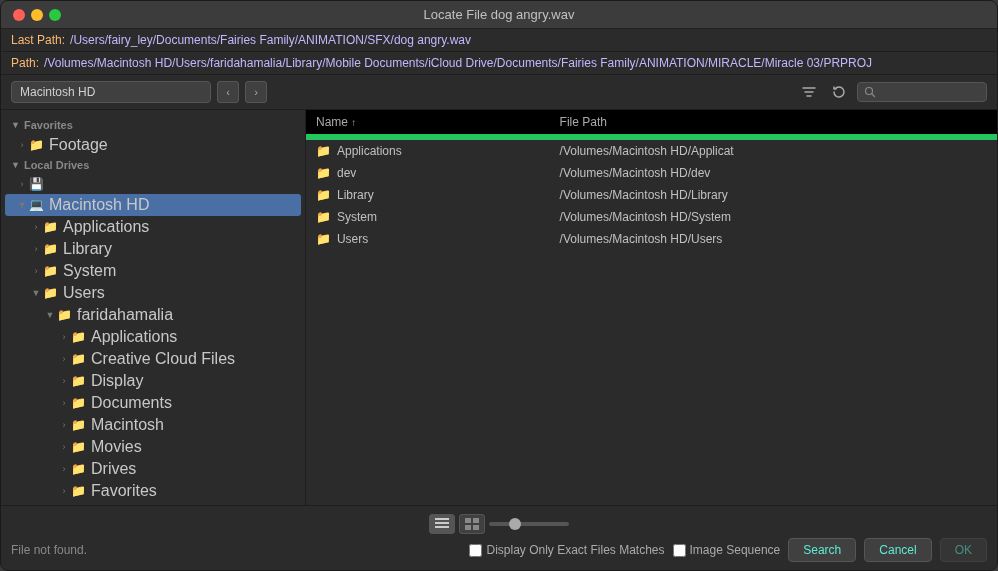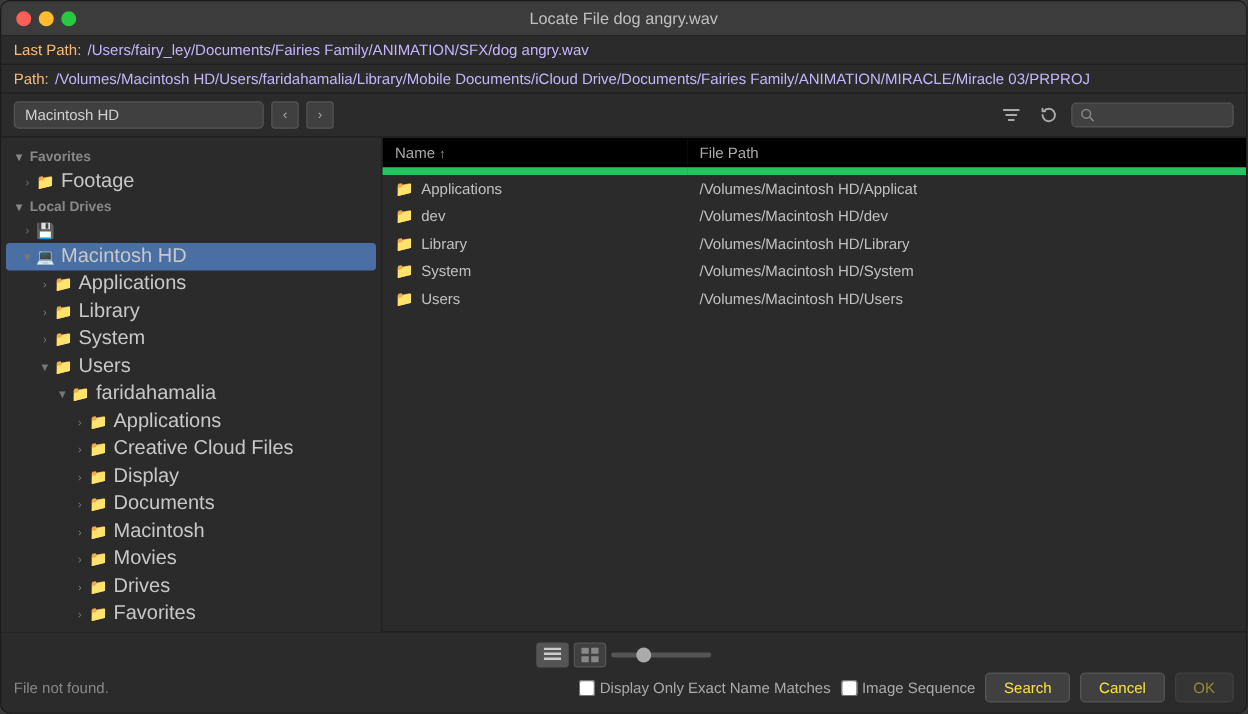--- a/index.html
+++ b/index.html
@@ -335,21 +335,21 @@
       cursor: pointer;
       accent-color: #4a90d9;
     }
     .btn {
       padding: 4px 14px;
       border-radius: 4px;
       border: 1px solid #555;
       font-size: 12px;
       cursor: pointer;
       background: #404040;
-      color: #fde047;
+      color: #5eead4;
     }
     .btn:disabled {
       opacity: 0.5;
       cursor: not-allowed;
     }
     .sort-indicator { font-size: 10px; }
   </style>
 </head>
 <body>
 
@@ -590,21 +590,21 @@
           <rect x="8" y="7" width="6" height="5" fill="#888"></rect>
         </svg>
       </button>
       <input type="range" class="slider" min="0" max="100" value="30" style="">
     </div>
     <div class="action-bar">
       <span class="status-text">File not found.</span>
       <div class="right-controls">
         <div class="checkbox-group">
           <input type="checkbox" id="exact-match" style="">
-          <label for="exact-match">Display Only Exact Name Matches</label>
+          <label for="exact-match">Display Only Exact Files Matches</label>
         </div>
         <div class="checkbox-group">
           <input type="checkbox" id="image-sequence" style="">
           <label for="image-sequence">Image Sequence</label>
         </div>
         <button class="btn">Search</button>
         <button class="btn">Cancel</button>
         <button class="btn" disabled="">OK</button>
       </div>
     </div>

